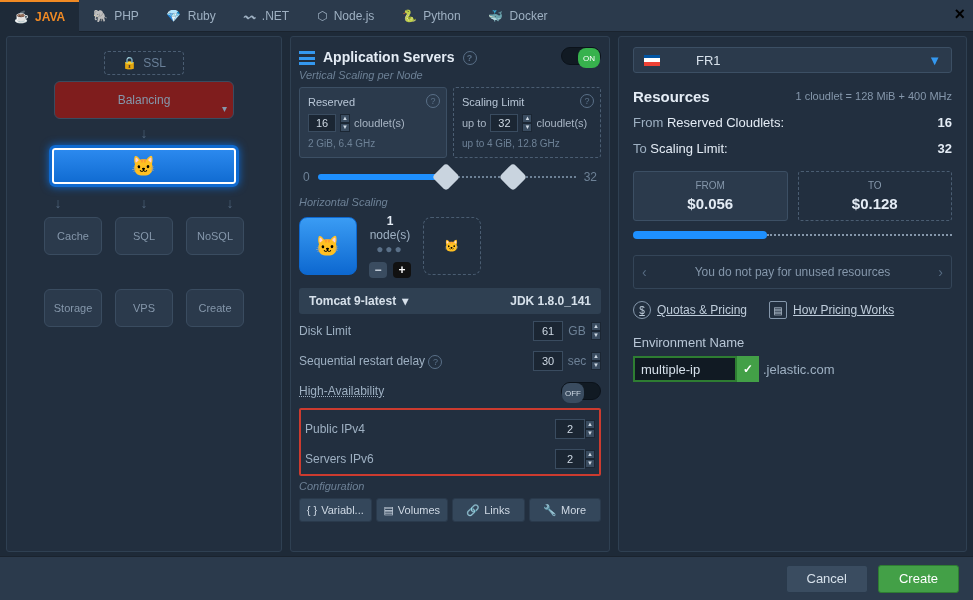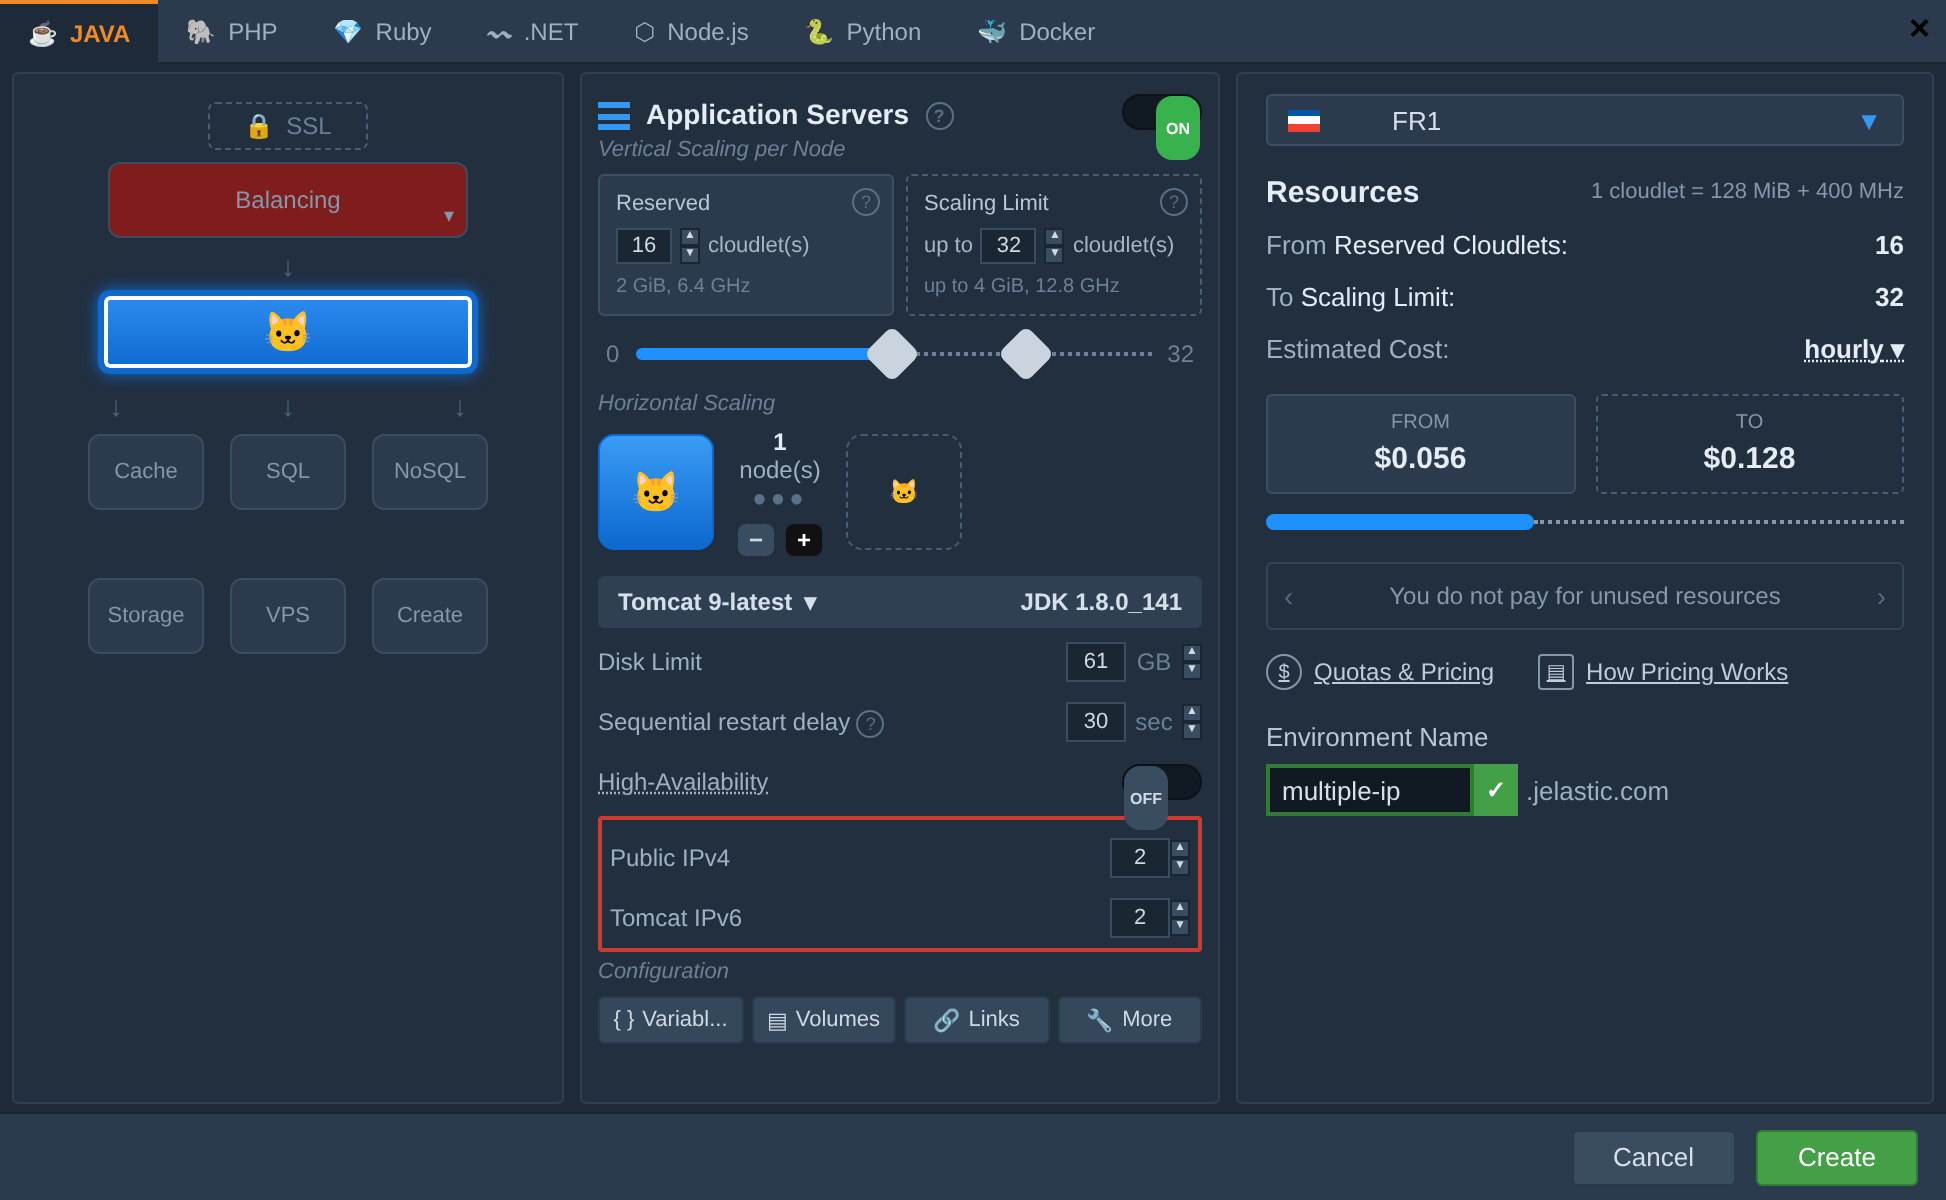--- a/index.html
+++ b/index.html
@@ -24,21 +24,21 @@
   .tomcat-glyph{font-size:20px}
   .arrow-row{display:flex;justify-content:space-around}
   .small-row{display:flex;gap:10px;margin:4px auto;width:200px;justify-content:space-between}
   .small-node{width:58px;height:38px;border:1px solid #3a4c60;border-radius:6px;background:#2b3a4c;display:flex;align-items:center;justify-content:center;color:#8597ab;font-size:11px}
   
   .section-title{display:flex;align-items:flex-end;gap:8px;color:#e4ecf5;font-weight:bold;font-size:14px;margin-bottom:4px}
   .hamburger{width:16px;height:14px;display:flex;flex-direction:column;justify-content:space-between}
   .hamburger span{height:3px;background:#3498f0}
   .toggle{margin-left:auto;width:40px;height:18px;border-radius:9px;background:#111a23;display:flex;border:1px solid #0b121a}
   .toggle.on .knob{margin-left:auto;background:#37b24d;color:#fff}
-  .toggle .knob{width:22px;height:32px;border-radius:8px;font-size:8px;font-weight:bold;display:flex;align-items:center;justify-content:center}
+  .toggle .knob{width:22px;height:20px;border-radius:8px;font-size:8px;font-weight:normal;display:flex;align-items:center;justify-content:center}
   .subhead{font-style:italic;color:#6d8196;margin:4px 0 6px 0;font-size:11px}
   .scale-boxes{display:flex;gap:6px}
   .sbox{flex:1;border-radius:3px;padding:8px;font-size:11px;position:relative}
   .sbox.reserved{background:#2b3a4c;border:1px solid #3c4f64}
   .sbox.limit{border:1px dashed #4a5d72}
   .sbox-title{color:#b8c6d6;margin-bottom:6px}
   .cloudlet-row{display:flex;align-items:center;gap:4px}
   .mini-input{width:28px;height:18px;background:#1b2633;border:1px solid #3a4c60;color:#cfd9e4;text-align:center;font-size:11px}
   .spin{width:10px;height:18px;display:flex;flex-direction:column}
   .spin div{flex:1;background:#3a4c60;border:1px solid #1b2633;font-size:6px;text-align:center;color:#cfd9e4}
@@ -289,21 +289,21 @@
     <div class="red-box">
       <div class="setting">
         <span class="label">Public IPv4</span>
         <input class="num-field" value="2" style="">
         <div class="spin">
             <div>▲</div>
             <div>▼</div>
           </div>
       </div>
       <div class="setting">
-        <span class="label">Tomcat IPv6</span>
+        <span class="label">Servers IPv6</span>
         <input class="num-field" value="2" style="">
         <div class="spin">
             <div>▲</div>
             <div>▼</div>
           </div>
       </div>
     </div>
 
     <div class="subhead" style="margin-bottom:2px">Configuration</div>
     <div class="cfg-row">
@@ -337,24 +337,20 @@
       <span>FR1</span>
       <span style="margin-left:auto;color:#3498f0">▼</span>
     </div>
 
     <div class="kv-row">
         <span style="font-size:15px;font-weight:bold;color:#e4ecf5">Resources</span>
         <span class="val" style="font-weight:normal;color:#8597ab;font-size:11px">1 cloudlet = 128 MiB + 400 MHz</span>
       </div>
     <div class="kv-row"><span>From</span>&nbsp;<span class="white">Reserved Cloudlets:</span><span class="val">16</span></div>
     <div class="kv-row"><span>To</span>&nbsp;<span class="white">Scaling Limit:</span><span class="val">32</span></div>
-    <div class="kv-row">
-        <span>Estimated Cost:</span>
-        <span class="val underline"><span>hourly</span> ▾</span>
-      </div>
 
     <div class="cost-boxes">
       <div class="cost-box cost-from">
         <div class="cost-label">FROM</div>
         <div class="cost-val">$0.056</div>
       </div>
       <div class="cost-box cost-to">
         <div class="cost-label">TO</div>
         <div class="cost-val">$0.128</div>
       </div>

